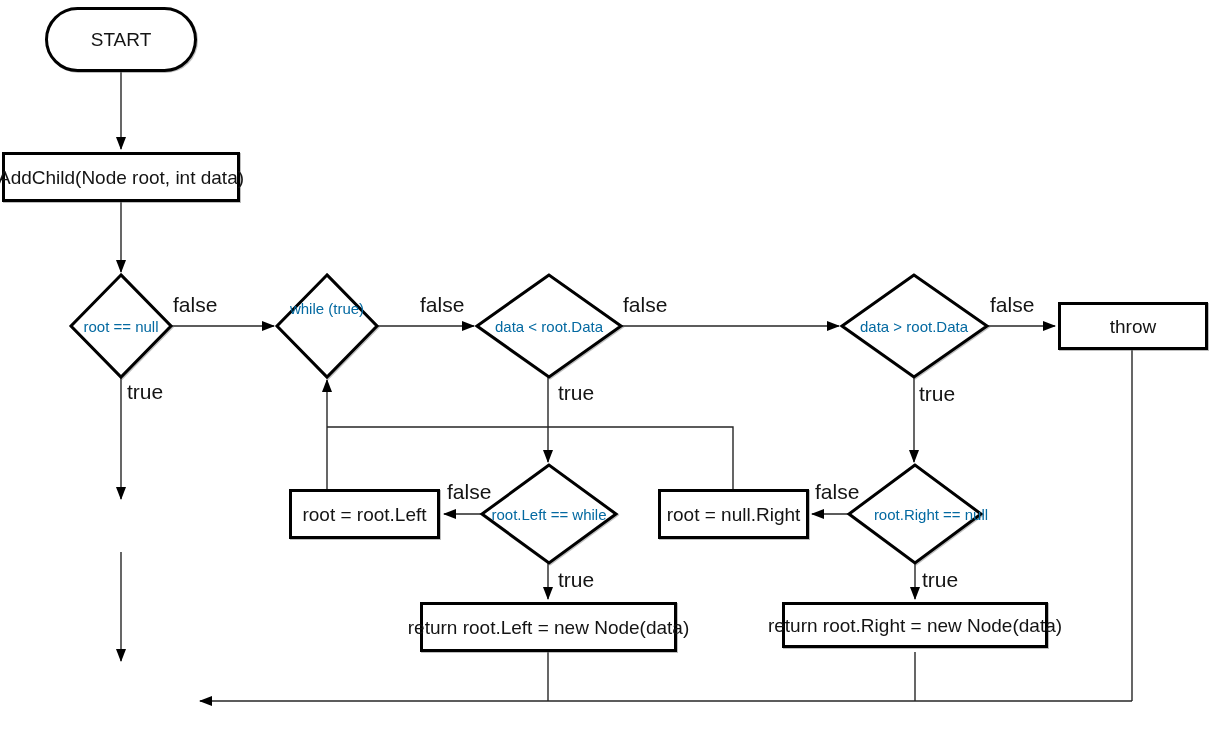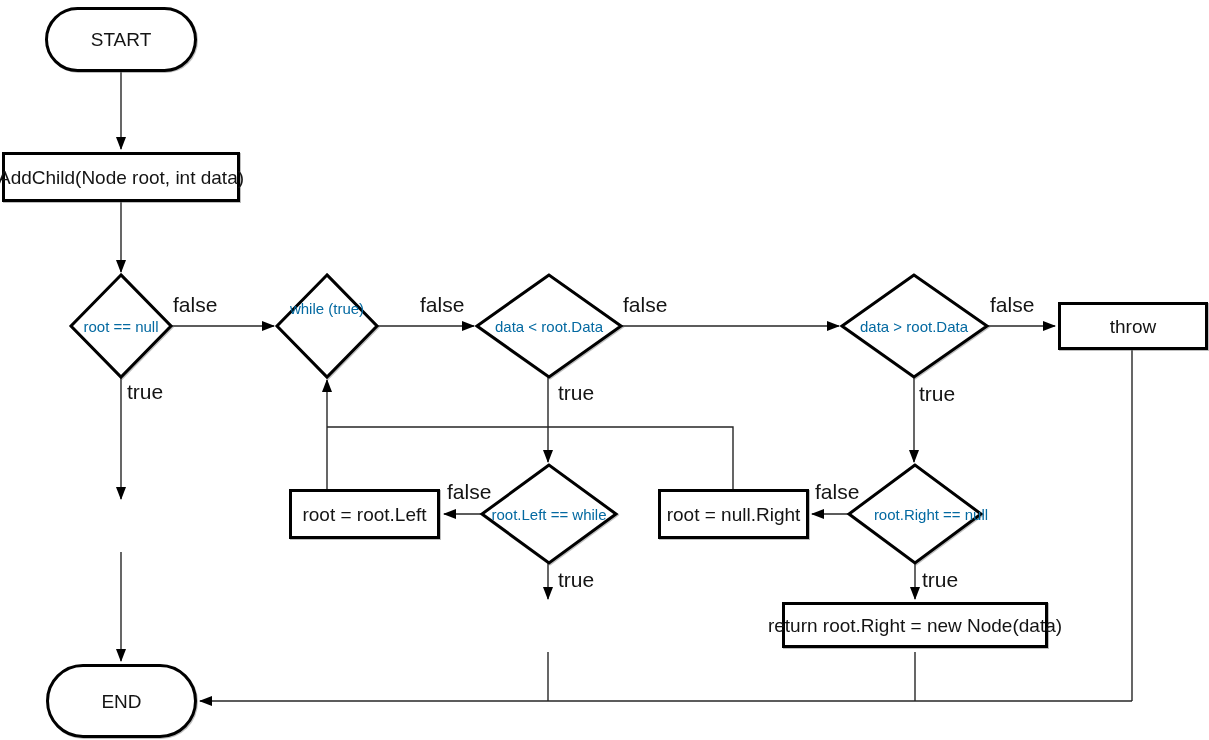--- a/index.html
+++ b/index.html
@@ -66,25 +66,25 @@
 
     <polygon class="shape" points="121,275 71,326 121,377 171,326"></polygon>
     <polygon class="shape" points="327,275 277,326 327,377 377,326"></polygon>
     <polygon class="shape" points="549,275 477,326 549,377 621,326"></polygon>
     <polygon class="shape" points="914,275 842,326 914,377 987,326"></polygon>
     <polygon class="shape" points="549,465 482,514 549,563 616,514"></polygon>
     <polygon class="shape" points="915,465 849,514 915,563 981,514"></polygon>
   </svg>
 
   <div class="node term" style="left:45px; top:7px; width:152px; height:65px;">START</div>
-  <div class="node term" style="left:46px; top:664px; width:151px; height:74px;">END</div>
 
   <div class="node" style="left:2px; top:152px; width:238px; height:50px;">AddChild(Node root, int data)</div>
   <div class="node" style="left:289px; top:489px; width:151px; height:50px;">root = root.Left</div>
   <div class="node" style="left:658px; top:489px; width:151px; height:50px;">root = null.Right</div>
+  <div class="node" style="left:420px; top:602px; width:257px; height:50px;">return root.Left = new Node(data)</div>
   <div class="node" style="left:782px; top:602px; width:266px; height:46px;">return root.Right = new Node(data)</div>
   <div class="node" style="left:1058px; top:302px; width:150px; height:48px;">throw</div>
 
   <div class="dlabel" style="left:121px; top:326px;">root == null</div>
   <div class="dlabel" style="left:327px; top:308px;">while (true)</div>
   <div class="dlabel" style="left:549px; top:326px;text-align:center;">data &lt; root.Data</div>
   <div class="dlabel" style="left:914px; top:326px;">data &gt; root.Data</div>
   <div class="dlabel" style="left:549px; top:514px;">root.Left == while</div>
   <div class="dlabel" style="left:915px; top:514px;margin-left:16px;">root.Right == null</div>
 

